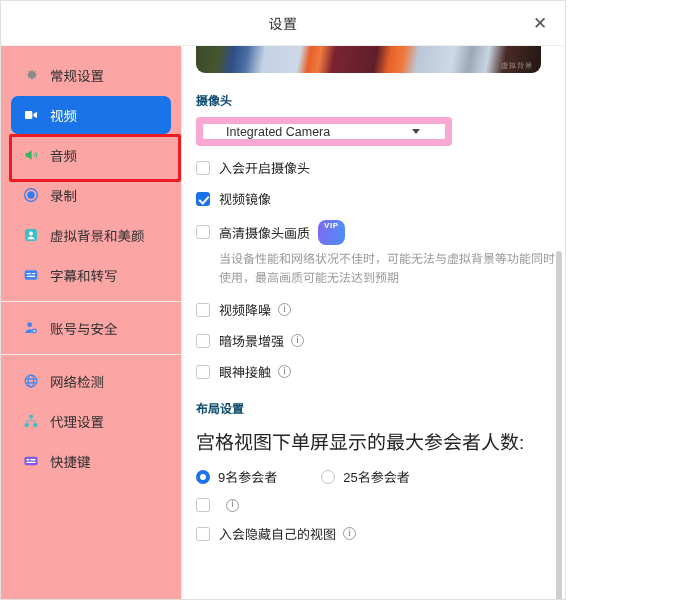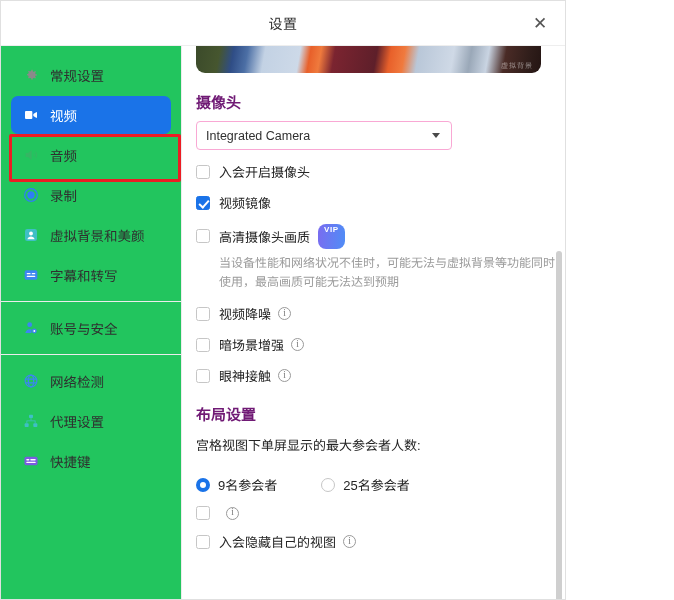--- a/index.html
+++ b/index.html
@@ -36,21 +36,21 @@
     color: #555; font-size: 17px; line-height: 1;
     cursor: pointer; border-radius: 4px; user-select: none;
   }
 
   
   .body-row { flex: 1 1 auto; display: flex; min-height: 0; }
 
   
   .sidebar {
     width: 181px; flex: 0 0 181px;
-    background: #22c55e;
+    background: #fca5a5;
     border-right: 1px solid #ececec;
     padding-top: 8px;
     position: relative;
   }
   .nav-item {
     position: relative;
     height: 38px;
     margin: 2px 10px;
     border-radius: 7px;
     display: flex; align-items: center;
@@ -105,29 +105,29 @@
         #9aa8b8 79%, #c9d4e2 84%,
         #4a2b26 89%, #2f1d1a 96%, #241513 100%);
   }
   .video-watermark {
     position: absolute; right: 8px; bottom: 3px;
     font-size: 7px; color: rgba(255,255,255,.45);
     letter-spacing: 1px;
   }
 
   .section-title {
-    font-size: 15px; font-weight: bold; color: #701a75;
+    font-size: 12px; font-weight: bold; color: #0c4a6e;
     margin: 18px 0 9px 0;
   }
   .select-box {
     width: 256px; height: 29px;
-    border: 1px solid #f9a8d4; border-radius: 4px;
+    border: 7px solid #f9a8d4; border-radius: 4px;
     background: #fff;
     display: flex; align-items: center;
-    padding: 0 9px;
+    padding: 0 23px;
     font-size: 12.5px; color: #303030;
     cursor: pointer;
     justify-content: space-between;
   }
   .caret {
     width: 0; height: 0;
     border-left: 4.5px solid transparent;
     border-right: 4.5px solid transparent;
     border-top: 5.5px solid #4a4a4a;
     margin-right: 2px;
@@ -177,24 +177,24 @@
     border-radius: 8px;
     background: linear-gradient(95deg, #7a6cf0 0%, #4f8df6 100%);
     color: #fff; font-size: 8px; font-weight: bold;
     letter-spacing: .6px; line-height: 1.35;
   }
   .help-text {
     font-size: 12px; color: #9b9b9b; line-height: 1.6;
     margin: 5px 0 0 23px; max-width: 430px;
   }
   .sub-label {
-    font-size: 13px; color: #242424; margin-top: 11px;
+    font-size: 19px; color: #242424; margin-top: 11px;
   }
   .radio-row { display: flex; align-items: center; margin-top: 13px; }
-  .radio-row .opt-row { margin-top: 8px; }
+  .radio-row .opt-row { margin-top: 0; }
   .radio-gap { width: 44px; }
 
   
   .scrollbar-track {
     position: absolute; right: 3px; top: 0;
     width: 7px; height: 100%;
   }
   .scrollbar-thumb {
     position: absolute; right: 0; top: 205px;
     width: 6px; height: 395px;

